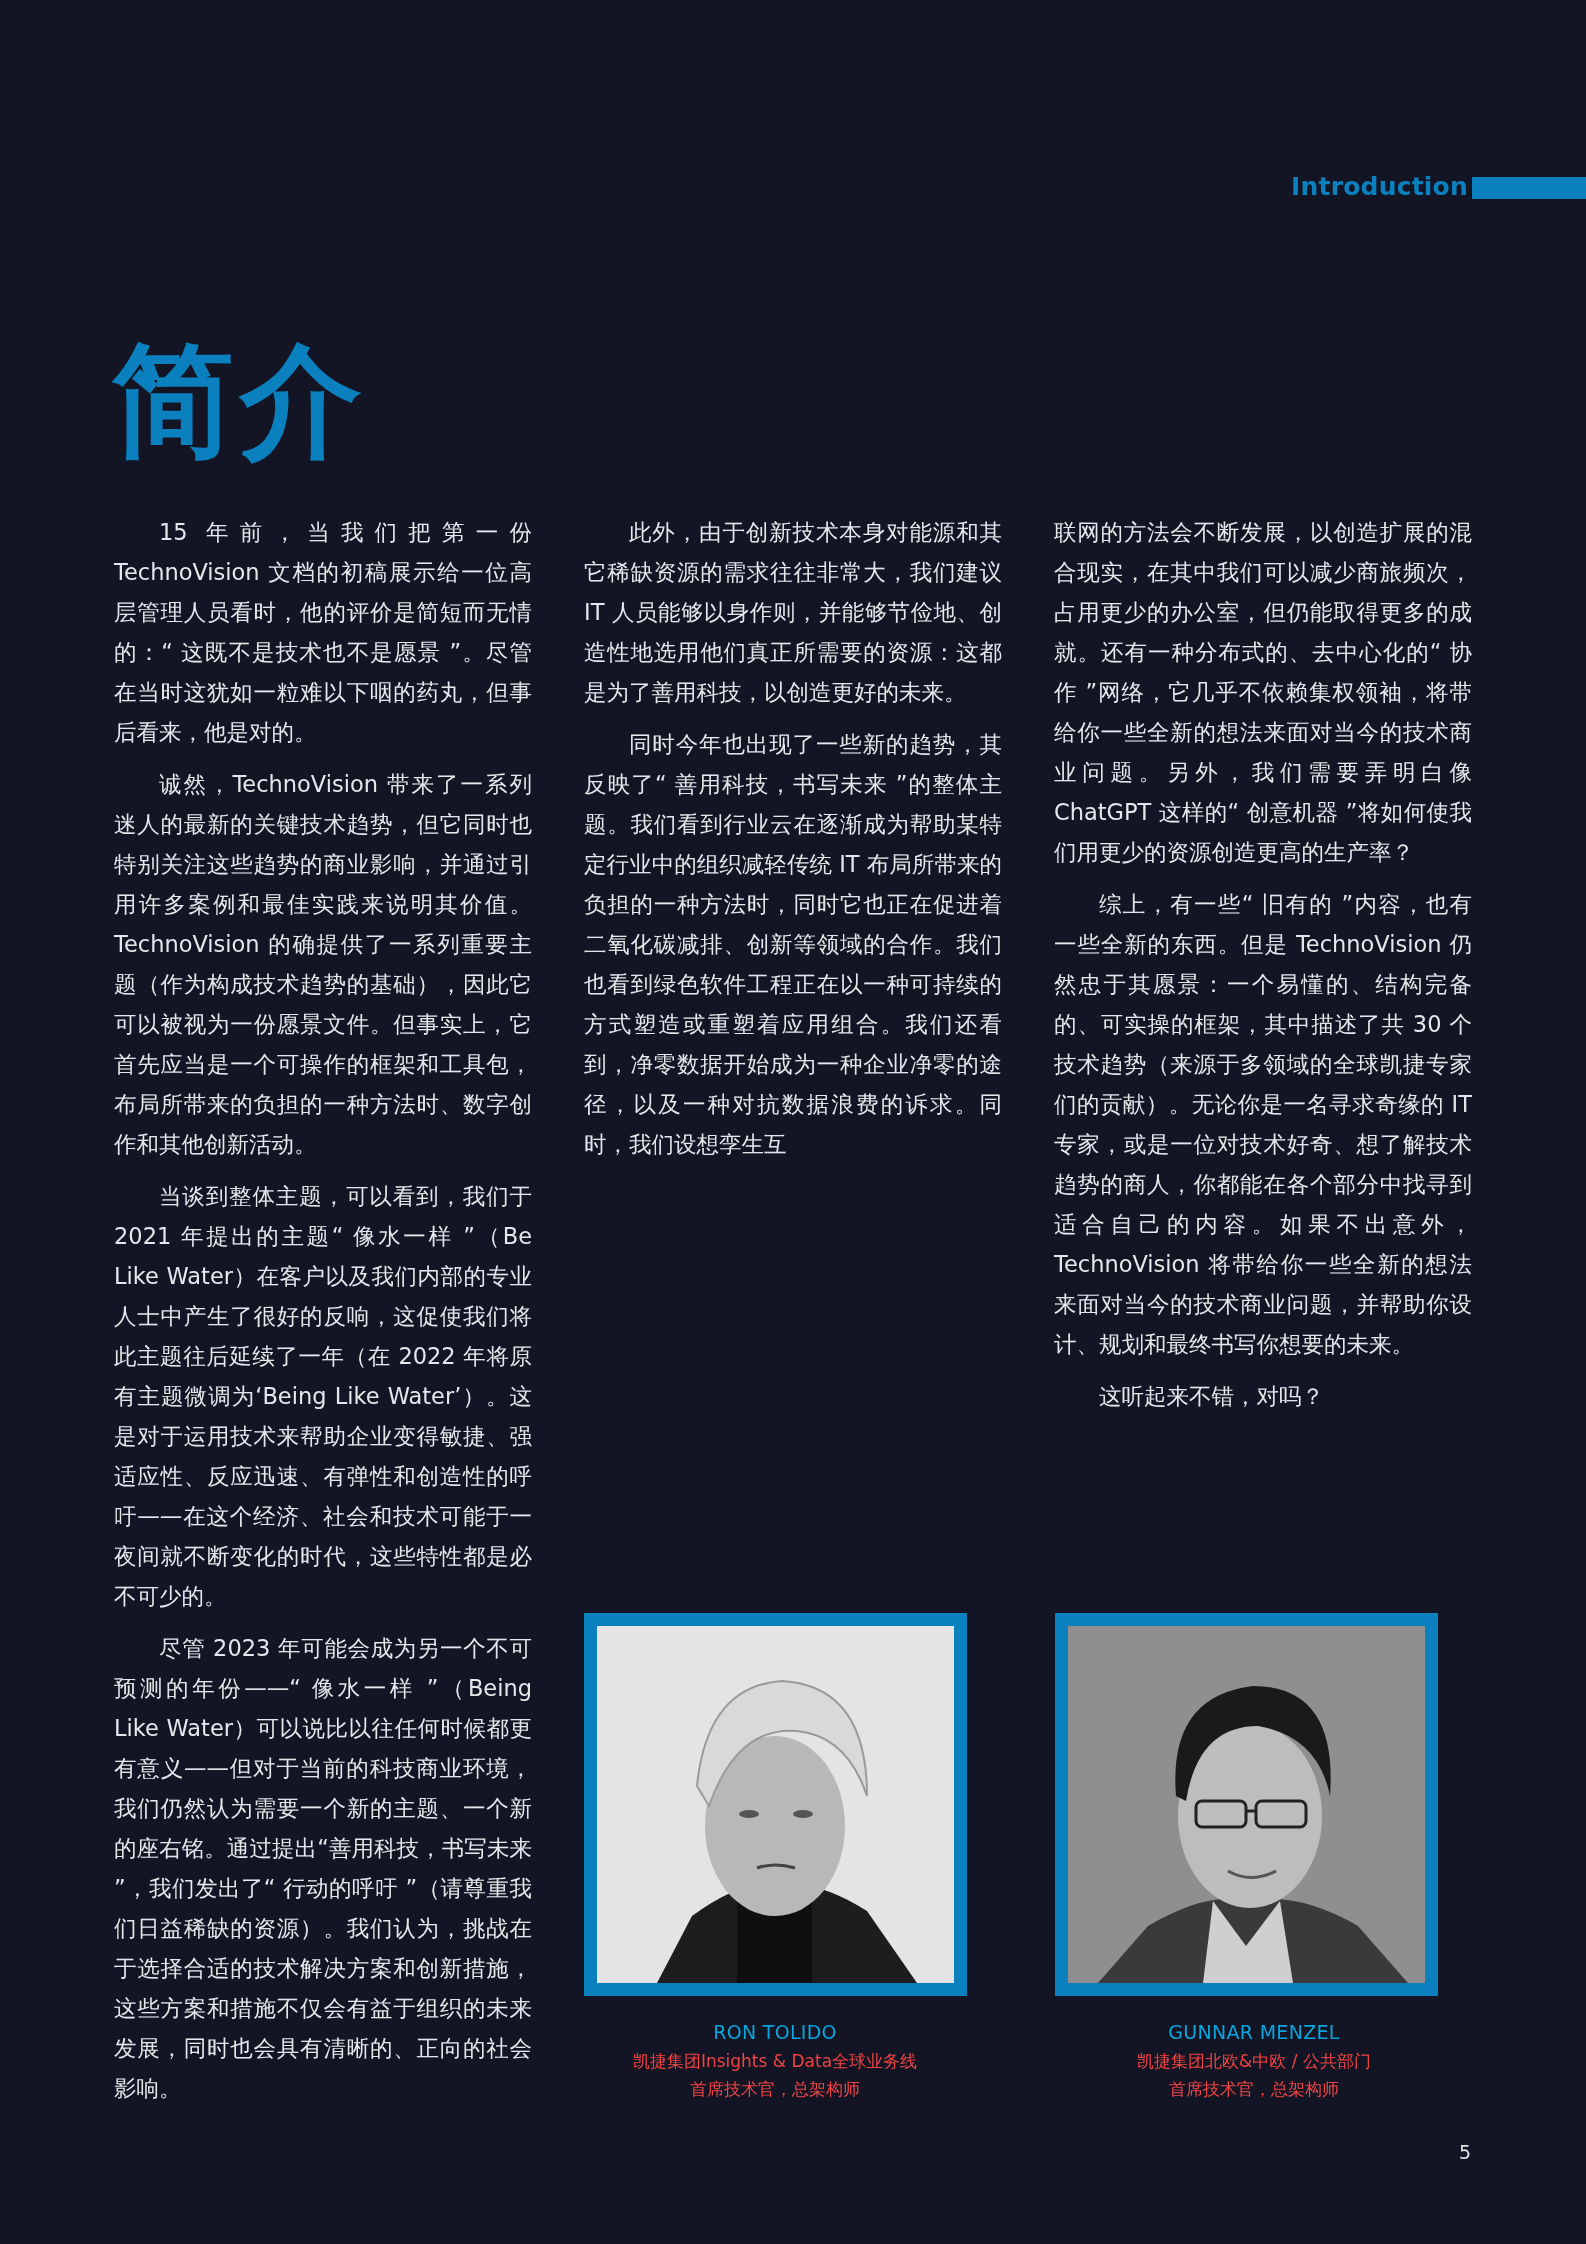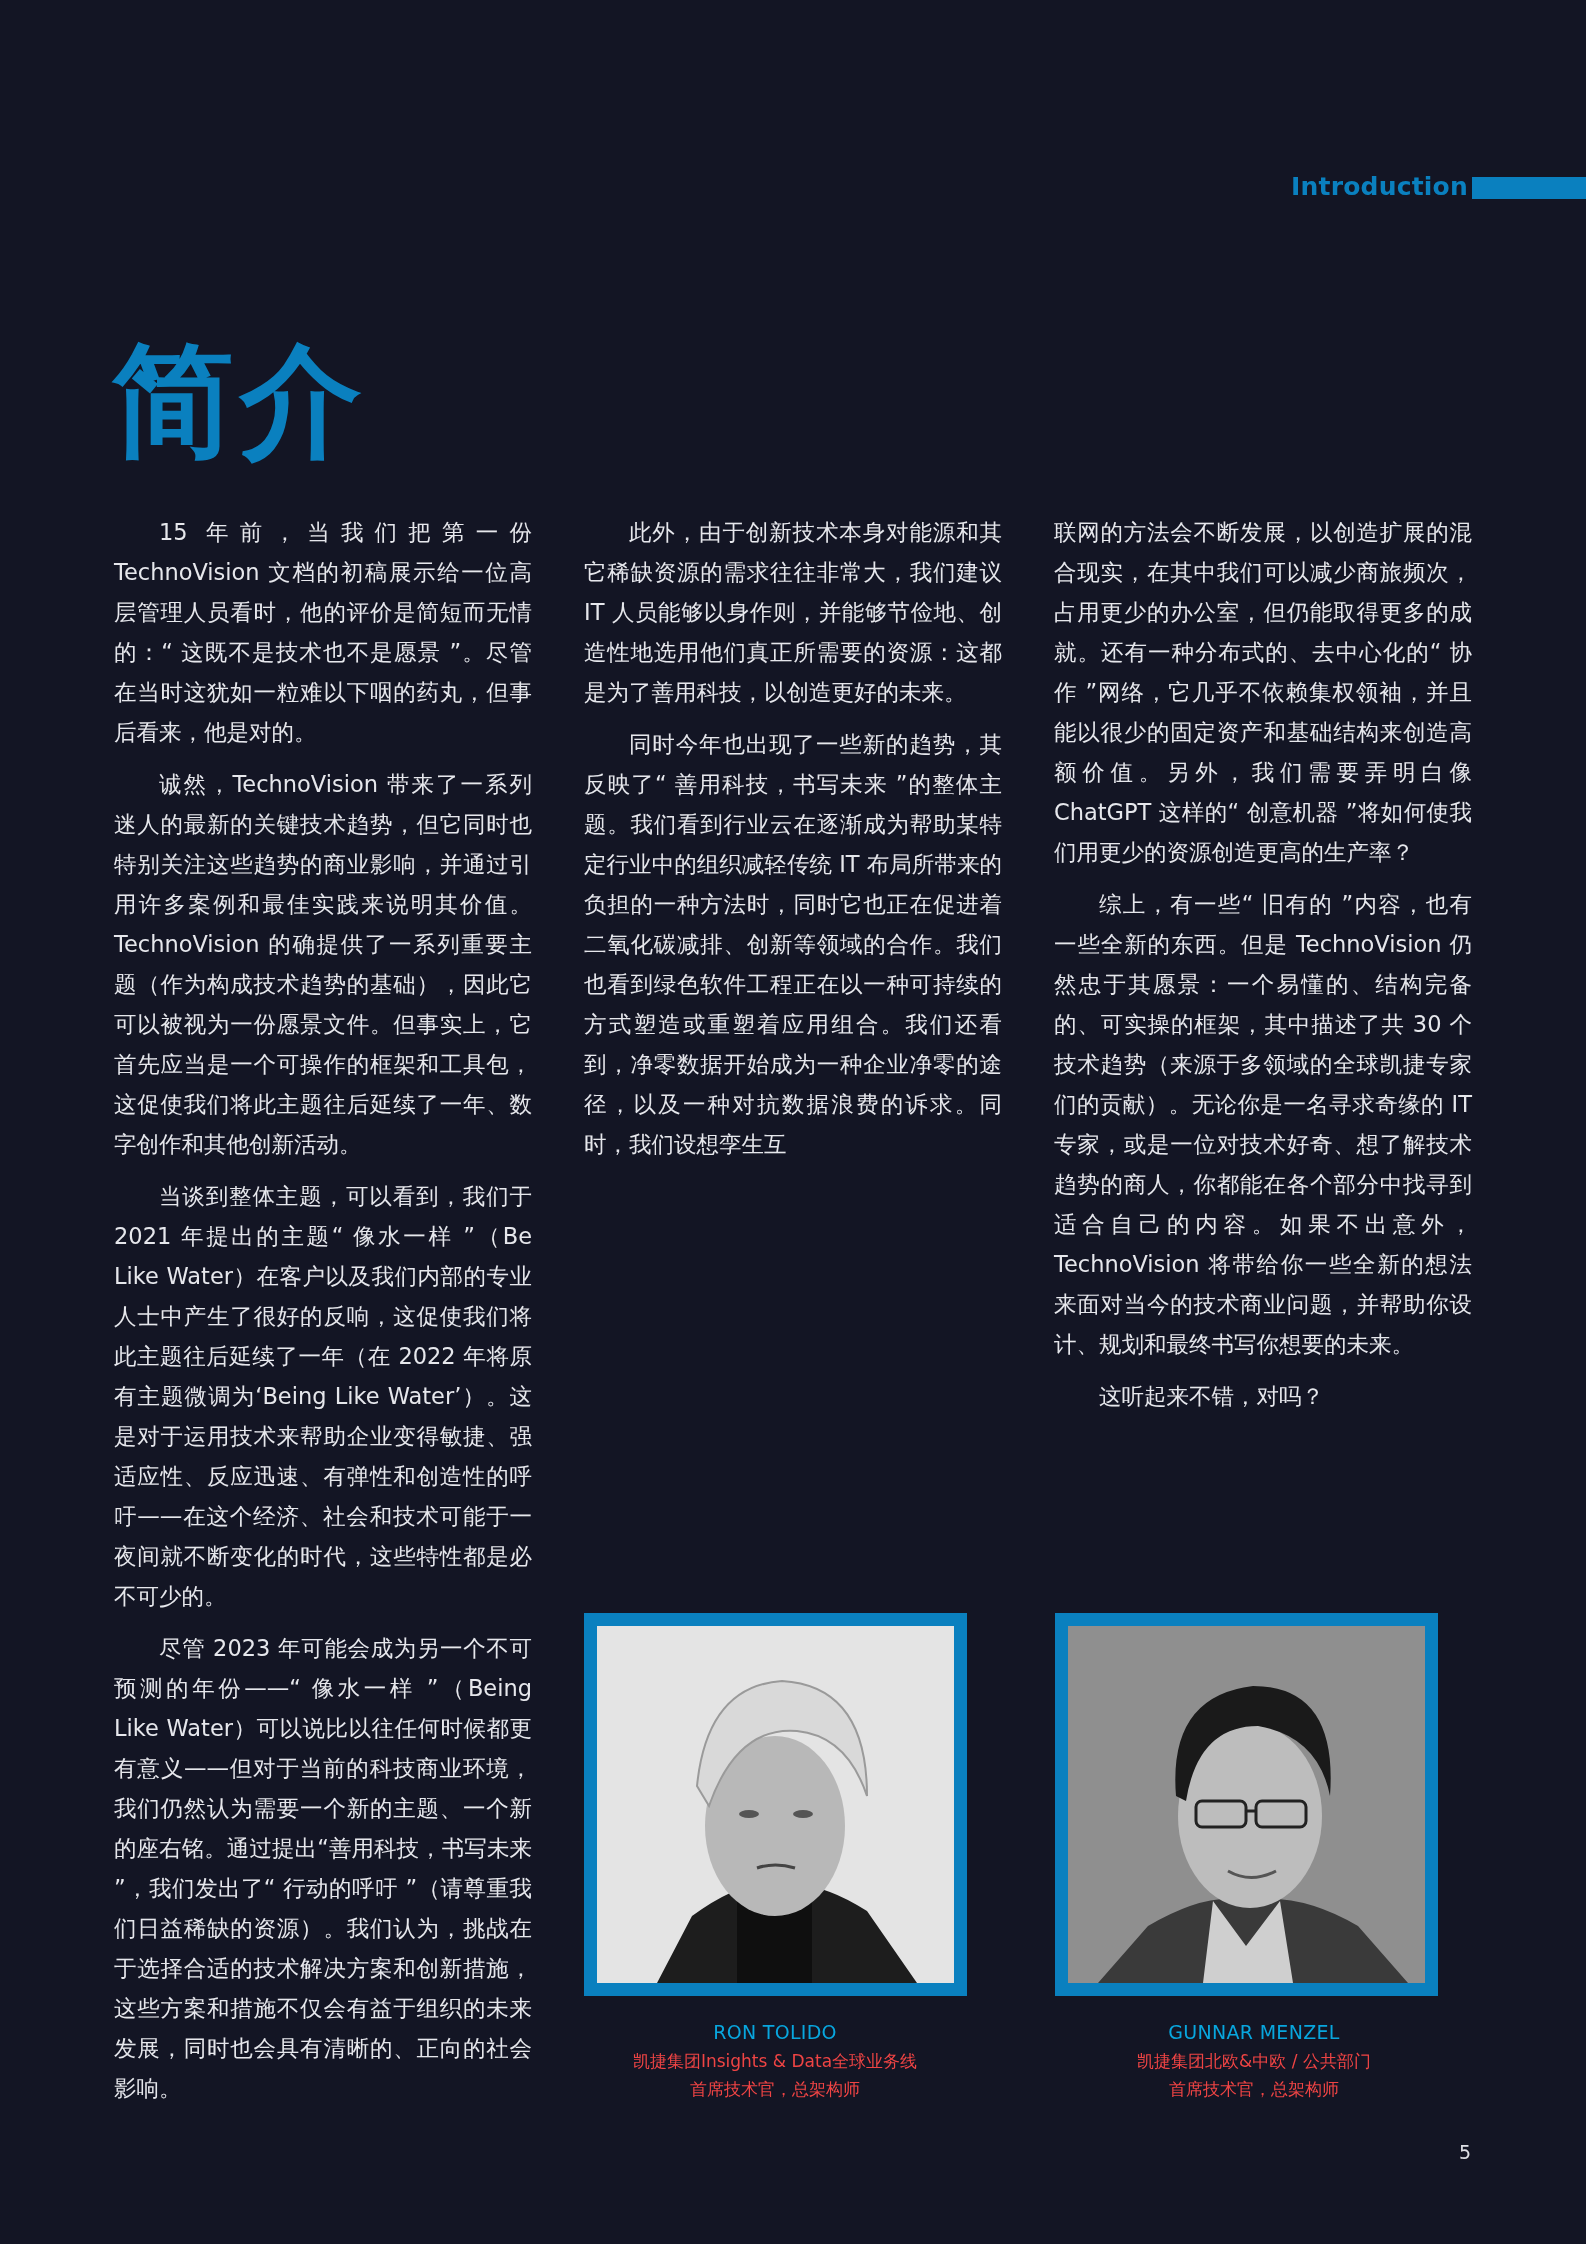--- a/index.html
+++ b/index.html
@@ -57,32 +57,32 @@
 </head>
 <body>
 
 <div class="section-label">Introduction</div>
 <div class="section-bar"></div>
 
 <h1 class="page-title" style="margin:0;">简介</h1>
 
 <div class="col col1">
   <p>15 年前，当我们把第一份 TechnoVision 文档的初稿展示给一位高层管理人员看时，他的评价是简短而无情的：“ 这既不是技术也不是愿景 ”。尽管在当时这犹如一粒难以下咽的药丸，但事后看来，他是对的。</p>
-  <p>诚然，TechnoVision 带来了一系列迷人的最新的关键技术趋势，但它同时也特别关注这些趋势的商业影响，并通过引用许多案例和最佳实践来说明其价值。TechnoVision 的确提供了一系列重要主题（作为构成技术趋势的基础），因此它可以被视为一份愿景文件。但事实上，它首先应当是一个可操作的框架和工具包，这促使我们将此主题往后延续了一年、数字创作和其他创新活动。</p>
+  <p>诚然，TechnoVision 带来了一系列迷人的最新的关键技术趋势，但它同时也特别关注这些趋势的商业影响，并通过引用许多案例和最佳实践来说明其价值。TechnoVision 的确提供了一系列重要主题（作为构成技术趋势的基础），因此它可以被视为一份愿景文件。但事实上，它首先应当是一个可操作的框架和工具包，布局所带来的负担的一种方法时、数字创作和其他创新活动。</p>
   <p>当谈到整体主题，可以看到，我们于 2021 年提出的主题“ 像水一样 ”（Be Like Water）在客户以及我们内部的专业人士中产生了很好的反响，这促使我们将此主题往后延续了一年（在 2022 年将原有主题微调为‘Being Like Water’）。这是对于运用技术来帮助企业变得敏捷、强适应性、反应迅速、有弹性和创造性的呼吁——在这个经济、社会和技术可能于一夜间就不断变化的时代，这些特性都是必不可少的。</p>
   <p>尽管 2023 年可能会成为另一个不可预测的年份——“ 像水一样 ”（Being Like Water）可以说比以往任何时候都更有意义——但对于当前的科技商业环境，我们仍然认为需要一个新的主题、一个新的座右铭。通过提出“善用科技，书写未来 ”，我们发出了“ 行动的呼吁 ”（请尊重我们日益稀缺的资源）。我们认为，挑战在于选择合适的技术解决方案和创新措施，这些方案和措施不仅会有益于组织的未来发展，同时也会具有清晰的、正向的社会影响。</p>
 </div>
 
 <div class="col col2">
   <p>此外，由于创新技术本身对能源和其它稀缺资源的需求往往非常大，我们建议 IT 人员能够以身作则，并能够节俭地、创造性地选用他们真正所需要的资源：这都是为了善用科技，以创造更好的未来。</p>
   <p>同时今年也出现了一些新的趋势，其反映了“ 善用科技，书写未来 ”的整体主题。我们看到行业云在逐渐成为帮助某特定行业中的组织减轻传统 IT 布局所带来的负担的一种方法时，同时它也正在促进着二氧化碳减排、创新等领域的合作。我们也看到绿色软件工程正在以一种可持续的方式塑造或重塑着应用组合。我们还看到，净零数据开始成为一种企业净零的途径，以及一种对抗数据浪费的诉求。同时，我们设想孪生互</p>
 </div>
 
 <div class="col col3">
-  <p class="cont">联网的方法会不断发展，以创造扩展的混合现实，在其中我们可以减少商旅频次，占用更少的办公室，但仍能取得更多的成就。还有一种分布式的、去中心化的“ 协作 ”网络，它几乎不依赖集权领袖，并且能以很少的固定资产和基础结构来创造高额价值。另外，我们需要弄明白像 ChatGPT 这样的“ 创意机器 ”将如何使我们用更少的资源创造更高的生产率？</p>
+  <p class="cont">联网的方法会不断发展，以创造扩展的混合现实，在其中我们可以减少商旅频次，占用更少的办公室，但仍能取得更多的成就。还有一种分布式的、去中心化的“ 协作 ”网络，它几乎不依赖集权领袖，将带给你一些全新的想法来面对当今的技术商业问题。另外，我们需要弄明白像 ChatGPT 这样的“ 创意机器 ”将如何使我们用更少的资源创造更高的生产率？</p>
   <p>综上，有一些“ 旧有的 ”内容，也有一些全新的东西。但是 TechnoVision 仍然忠于其愿景：一个易懂的、结构完备的、可实操的框架，其中描述了共 30 个技术趋势（来源于多领域的全球凯捷专家们的贡献）。无论你是一名寻求奇缘的 IT 专家，或是一位对技术好奇、想了解技术趋势的商人，你都能在各个部分中找寻到适合自己的内容。如果不出意外，TechnoVision 将带给你一些全新的想法来面对当今的技术商业问题，并帮助你设计、规划和最终书写你想要的未来。</p>
   <p>这听起来不错，对吗？</p>
 </div>
 
 <div class="photo-frame photo1">
   <svg viewBox="0 0 357 357">
     <rect width="357" height="357" fill="#e4e4e4"></rect>
     <path d="M60 357 L95 290 Q150 250 178 262 Q215 250 270 285 L320 357 Z" fill="#1d1d1d"></path>
     <path d="M140 260 Q178 300 215 262 L215 357 L140 357 Z" fill="#0f0f0f"></path>
     <ellipse cx="178" cy="200" rx="70" ry="90" fill="#b8b8b8"></ellipse>

